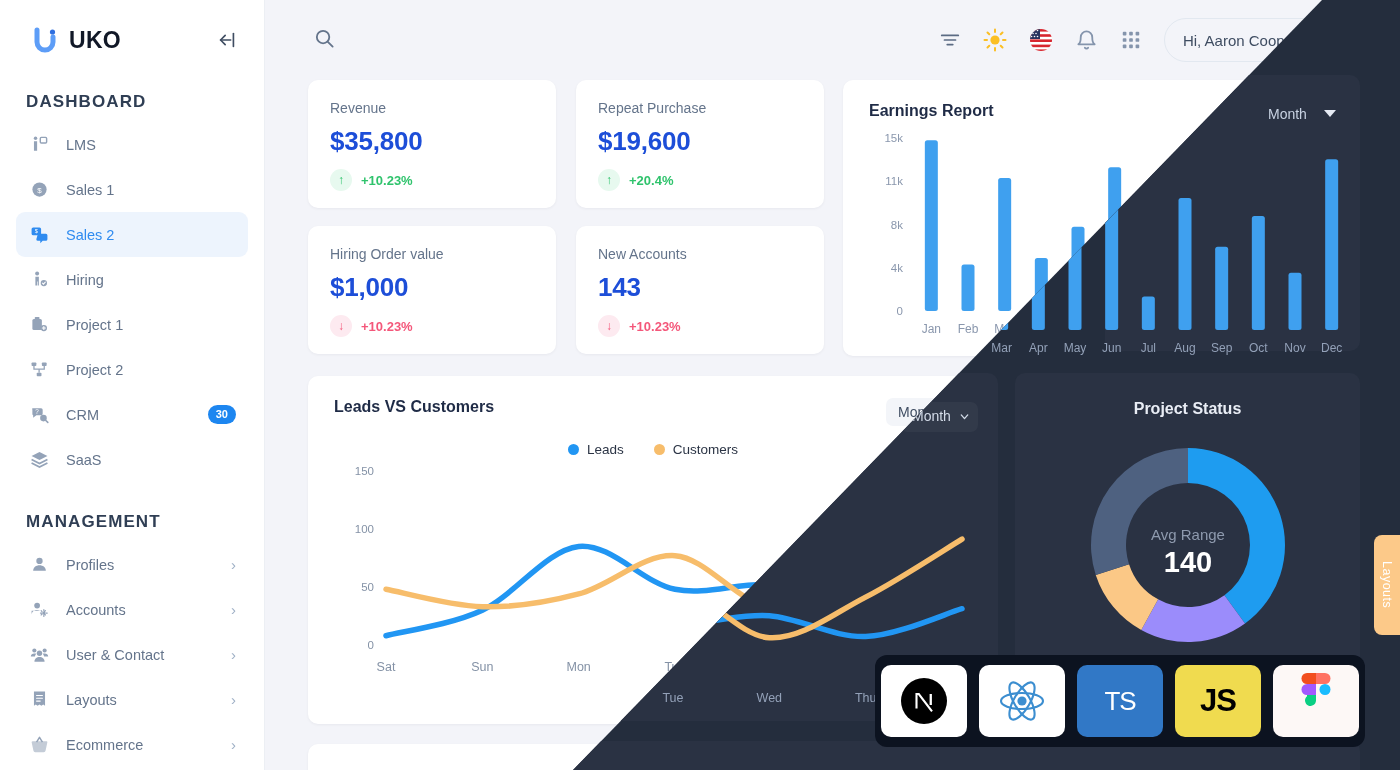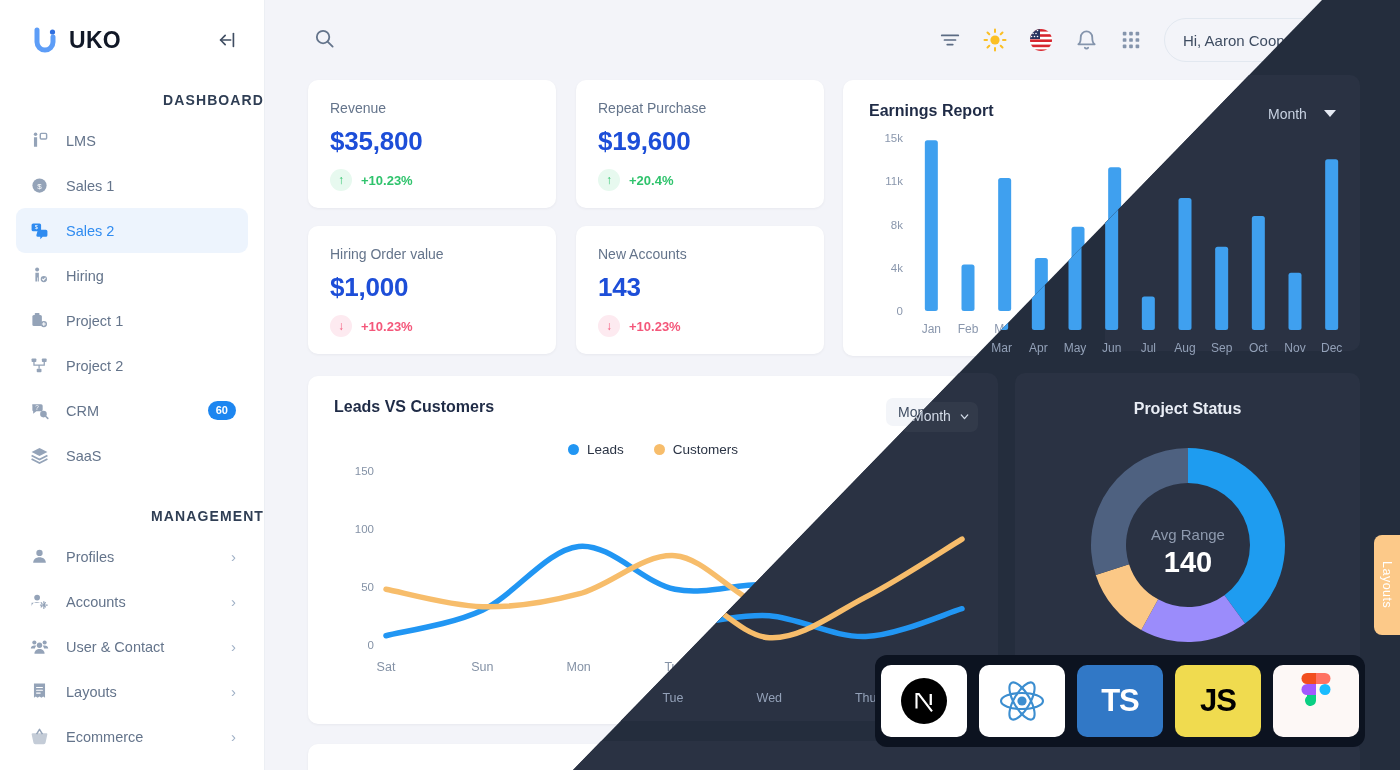--- a/index.html
+++ b/index.html
@@ -16,22 +16,22 @@
     position: absolute; left: 0; top: 0; width: 265px; height: 770px;
     background: #ffffff; border-right: 1px solid #eceff4;
     z-index: 5; overflow: hidden;
   }
   .brand-row { display: flex; align-items: center; height: 80px; padding: 0 26px 0 30px; }
   .brand-logo { width: 30px; height: 30px; flex: 0 0 30px; position: relative; }
   .brand-name { font-size: 23px; font-weight: 700; letter-spacing: .3px; color: #111827; margin-left: 9px; }
   .collapse-btn { margin-left: auto; color: #4b5565; display: flex; align-items: center; cursor: pointer; }
 
   .nav-section-title {
-    font-size: 14px; font-weight: 700; letter-spacing: 1.1px;
-    color: #2f3e54; padding: 0 0 0 26px; margin: 12px 0 10px; text-align: right;
+    font-size: 17px; font-weight: 700; letter-spacing: 1.1px;
+    color: #2f3e54; padding: 0 0 0 26px; margin: 12px 0 10px;
   }
   .nav-item {
     display: flex; align-items: center; height: 45px; margin: 0 16px; padding: 0 12px;
     border-radius: 9px; cursor: pointer; color: #64748b; font-size: 14.5px;
   }
   .nav-item .ni-icon { width: 22px; height: 22px; flex: 0 0 22px; display: flex; align-items: center; justify-content: center; color: #94a3b8; }
   .nav-item .ni-label { margin-left: 16px; white-space: nowrap; }
   .nav-item.active { background: #edf4fd; color: #2f8bf0; }
   .nav-item.active .ni-icon { color: #2f8bf0; }
   .nav-badge {
@@ -221,21 +221,21 @@
     <div class="nav-item">
       <span class="ni-icon">
         <svg width="19" height="19" viewBox="0 0 24 24" fill="currentColor">
             <path d="M3 4h11a2 2 0 0 1 2 2v5a2 2 0 0 1-2 2H8l-4 3v-3a2 2 0 0 1-1-2V6a2 2 0 0 1 0-2z"></path>
             <text x="9" y="11" font-size="8" text-anchor="middle" fill="#fff" font-family="Liberation Sans">?</text>
             <circle cx="17" cy="16.5" r="4.2"></circle>
             <path d="M20 19.5l2.5 2.5" stroke="currentColor" stroke-width="2" stroke-linecap="round"></path>
           </svg>
       </span>
       <span class="ni-label">CRM</span>
-      <span class="nav-badge">60</span>
+      <span class="nav-badge">30</span>
     </div>
 
     <div class="nav-item">
       <span class="ni-icon">
         <svg width="19" height="19" viewBox="0 0 24 24" fill="currentColor">
             <path d="M12 2.5L22 7.5 12 12.5 2 7.5z"></path>
             <path d="M2 12l10 5 10-5" fill="none" stroke="currentColor" stroke-width="2.2"></path>
             <path d="M2 16.5l10 5 10-5" fill="none" stroke="currentColor" stroke-width="2.2"></path>
           </svg>
       </span>
@@ -663,21 +663,21 @@
       <svg width="56" height="56" viewBox="0 0 56 56">
         <circle cx="28" cy="28" r="4.6" fill="#3c8ed0"></circle>
         <g fill="none" stroke="#3c8ed0" stroke-width="2.1">
           <ellipse cx="28" cy="28" rx="21" ry="8"></ellipse>
           <ellipse cx="28" cy="28" rx="21" ry="8" transform="rotate(60 28 28)"></ellipse>
           <ellipse cx="28" cy="28" rx="21" ry="8" transform="rotate(120 28 28)"></ellipse>
         </g>
       </svg>
     </div>
     <div class="logo-tile" id="tile2" style="background: rgb(49, 120, 198);">
-      <span style="font-size:31px;font-weight:700;color:#fff;font-family:'Liberation Sans',sans-serif;letter-spacing:-1px;">TS</span>
+      <span style="font-size:26px;font-weight:400;color:#fff;font-family:'Liberation Sans',sans-serif;letter-spacing:-1px;">TS</span>
     </div>
     <div class="logo-tile" id="tile3" style="background: rgb(240, 219, 79);">
       <span style="font-size:31px;font-weight:700;color:#000;font-family:'Liberation Sans',sans-serif;letter-spacing:-1px;">JS</span>
     </div>
     <div class="logo-tile" id="tile4" style="background: rgb(253, 248, 246);">
       <svg width="38" height="56" viewBox="0 0 38 56">
         <path d="M10 0h9v11h-9a5.5 5.5 0 0 1 0-11z" fill="#f24e1e"></path>
         <path d="M19 0h9a5.5 5.5 0 0 1 0 11h-9z" fill="#ff7262"></path>
         <path d="M10 11h9v11h-9a5.5 5.5 0 0 1 0-11z" fill="#a259ff"></path>
         <circle cx="28" cy="16.5" r="5.5" fill="#1abcfe"></circle>

